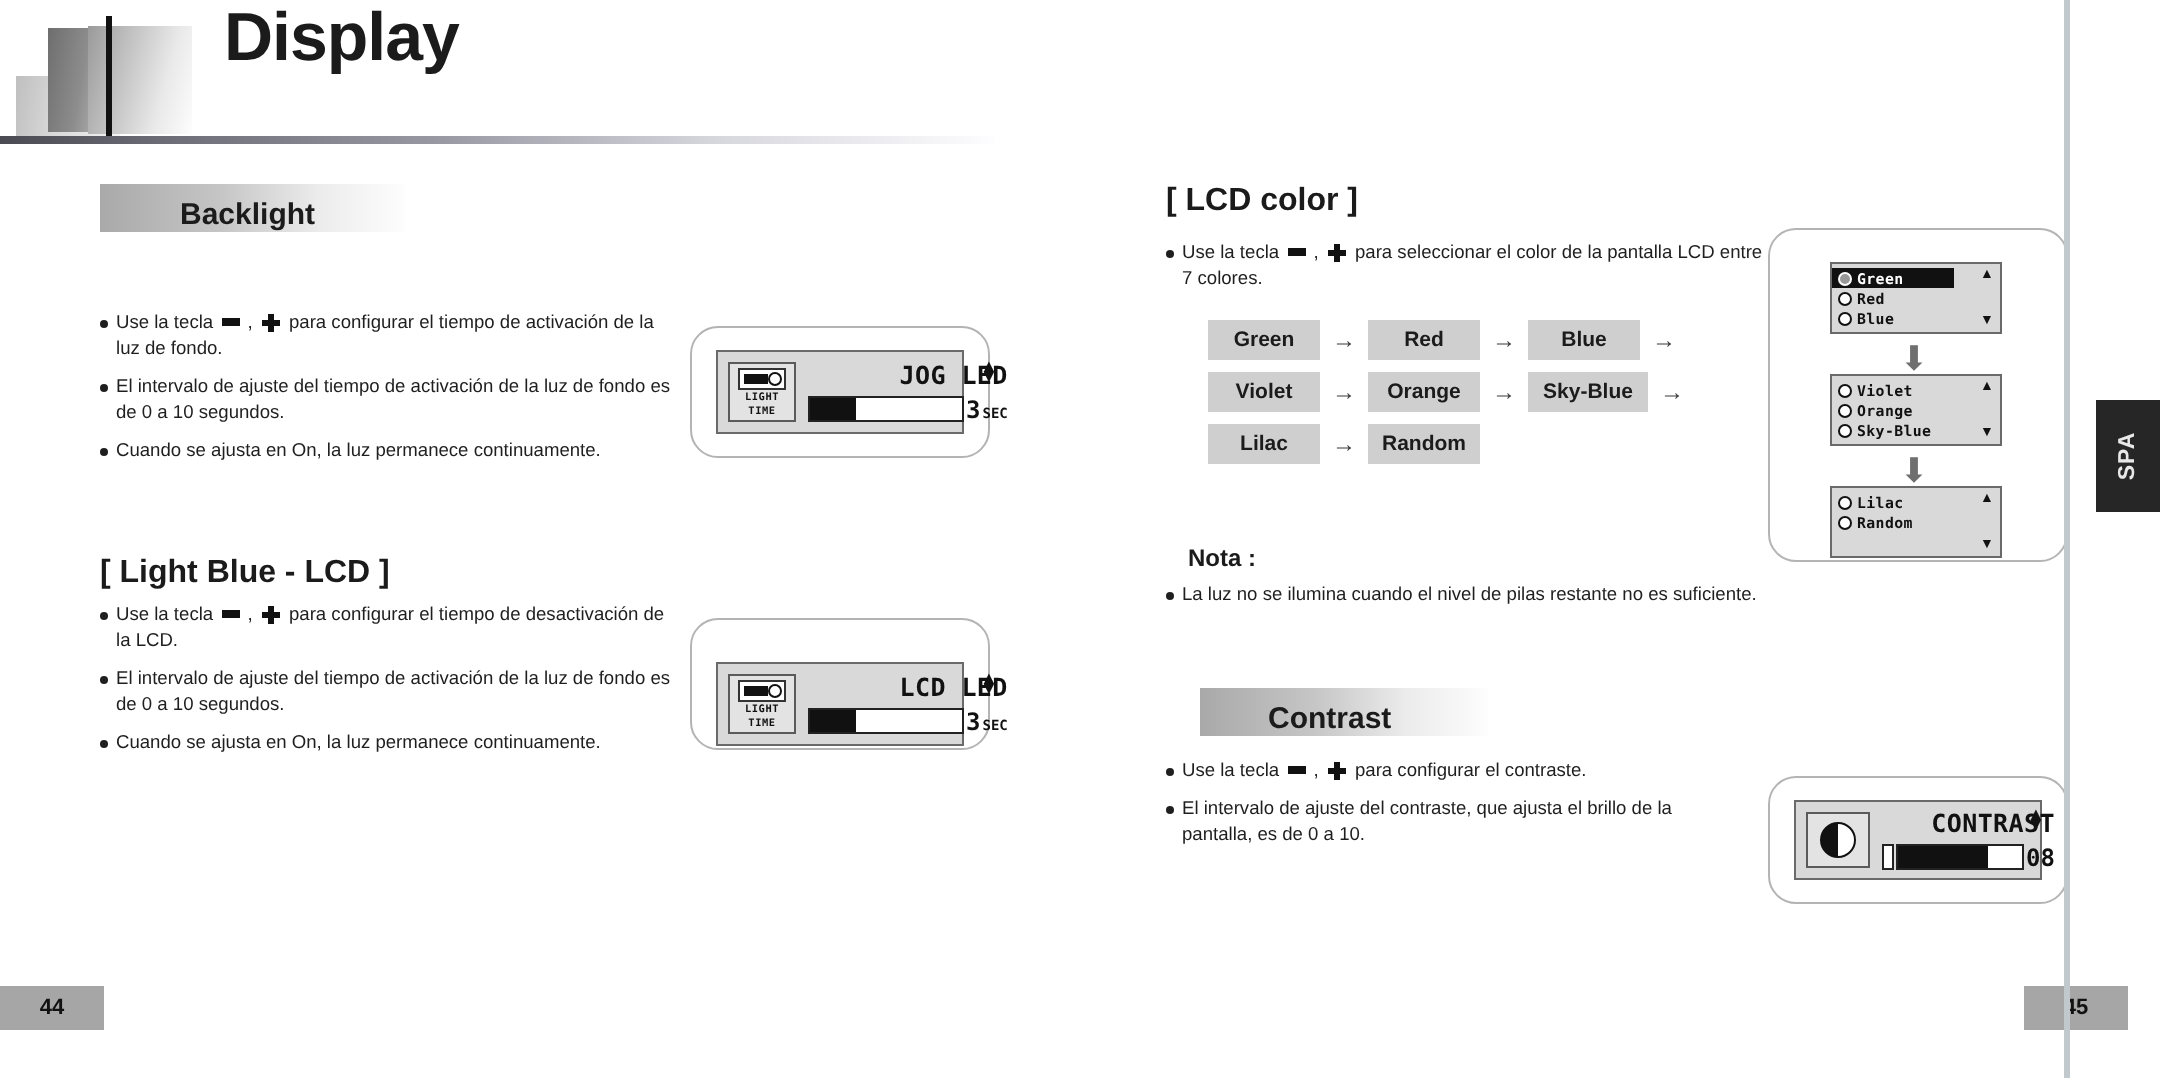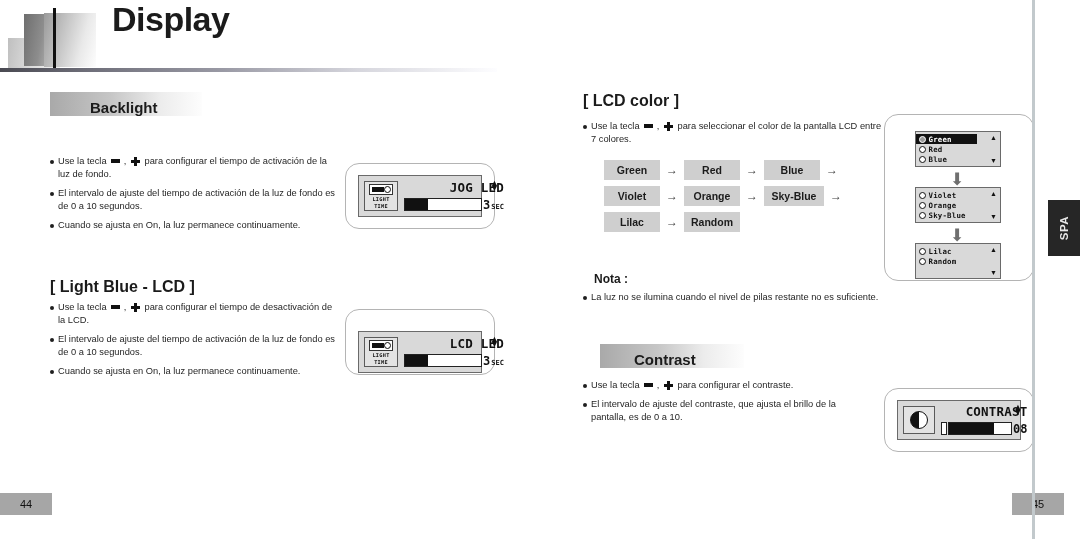--- a/index.html
+++ b/index.html
@@ -217,21 +217,21 @@
 
   
   .note-title {
     position: absolute; font-size: 12px; font-weight: bold; color: #1b1b1b; padding-left: 11px;
   }
 
   
   .pagenum {
     position: absolute; bottom: 24px; width: 52px; height: 22px;
     background: #a6a6a6; color: #111;
-    font-size: 11px; font-weight: normal;
+    font-size: 11px; font-weight: bold;
     display: flex; align-items: center; justify-content: center;
   }
   .pagenum.left { left: 0; }
   .pagenum.right { right: 16px; }
 
   
   .side-tab {
     position: absolute; right: 0; top: 200px; width: 32px; height: 56px;
     background: #262626; color: #e8e8e8;
     display: flex; align-items: center; justify-content: center;

